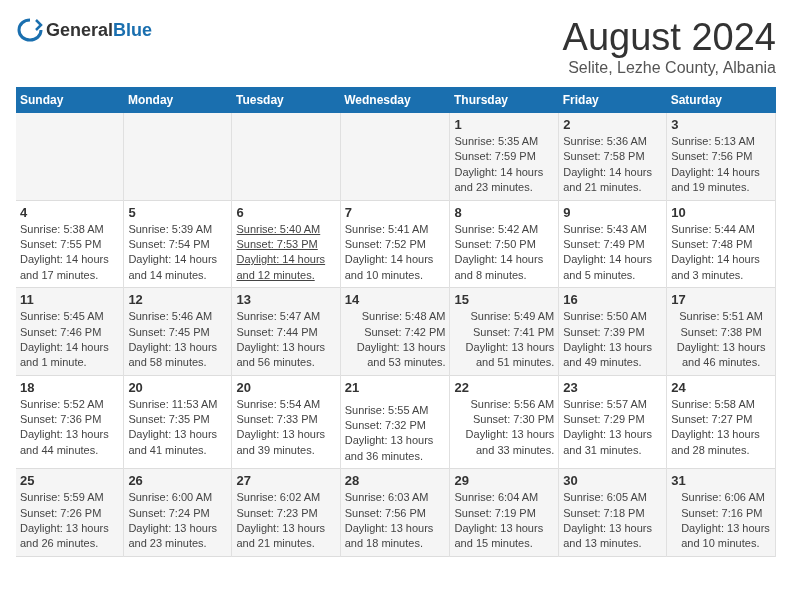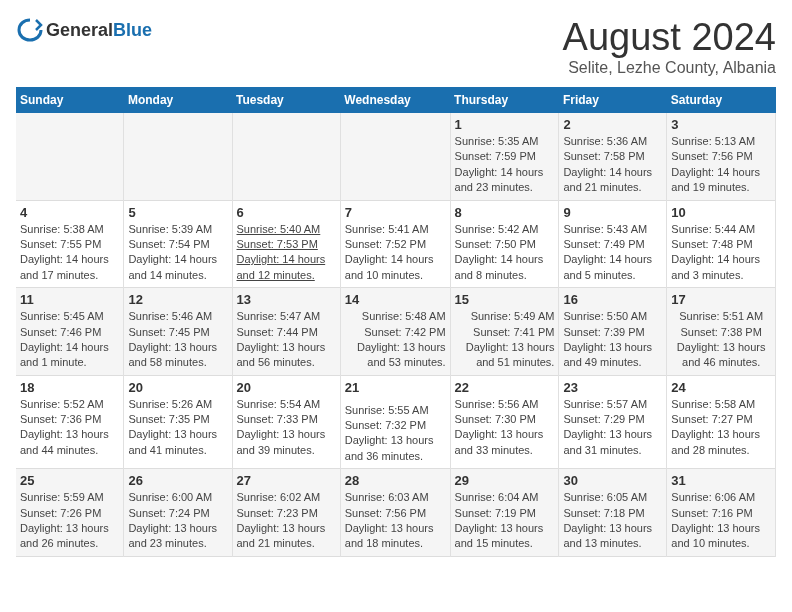--- a/index.html
+++ b/index.html
@@ -222,42 +222,42 @@
       <tr>
         <td>
           <span class="day-number">18</span>
           <div class="day-info" style="white-space: pre-line;">Sunrise: 5:52 AM
 Sunset: 7:36 PM
 Daylight: 13 hours
 and 44 minutes.</div>
         </td>
         <td>
           <span class="day-number">20</span>
-          <div class="day-info" style="white-space: pre-line;">Sunrise: 5:26 AM
+          <div class="day-info" style="white-space: pre-line;">Sunrise: 11:53 AM
 Sunset: 7:35 PM
 Daylight: 13 hours
 and 41 minutes.</div>
         </td>
         <td>
           <span class="day-number">20</span>
           <div class="day-info" style="white-space: pre-line;">Sunrise: 5:54 AM
 Sunset: 7:33 PM
 Daylight: 13 hours
 and 39 minutes.</div>
         </td>
         <td>
           <span class="day-number">21</span>
           <div class="day-info" style="white-space: pre-line; margin-top: 8px;">Sunrise: 5:55 AM
 Sunset: 7:32 PM
 Daylight: 13 hours
 and 36 minutes.</div>
         </td>
         <td>
           <span class="day-number">22</span>
-          <div class="day-info" style="white-space: pre-line;">Sunrise: 5:56 AM
+          <div class="day-info" style="white-space: pre-line; text-align: right;">Sunrise: 5:56 AM
 Sunset: 7:30 PM
 Daylight: 13 hours
 and 33 minutes.</div>
         </td>
         <td>
           <span class="day-number">23</span>
           <div class="day-info" style="white-space: pre-line;">Sunrise: 5:57 AM
 Sunset: 7:29 PM
 Daylight: 13 hours
 and 31 minutes.</div>
@@ -308,20 +308,20 @@
         </td>
         <td>
           <span class="day-number">30</span>
           <div class="day-info" style="white-space: pre-line;">Sunrise: 6:05 AM
 Sunset: 7:18 PM
 Daylight: 13 hours
 and 13 minutes.</div>
         </td>
         <td>
           <span class="day-number">31</span>
-          <div class="day-info" style="white-space: pre-line;">Sunrise: 6:06 AM
+          <div class="day-info" style="white-space: pre-line; margin-left: 10px;">Sunrise: 6:06 AM
 Sunset: 7:16 PM
 Daylight: 13 hours
 and 10 minutes.</div>
         </td>
       </tr>
     </tbody>
 </table>
 
 </body></html>

